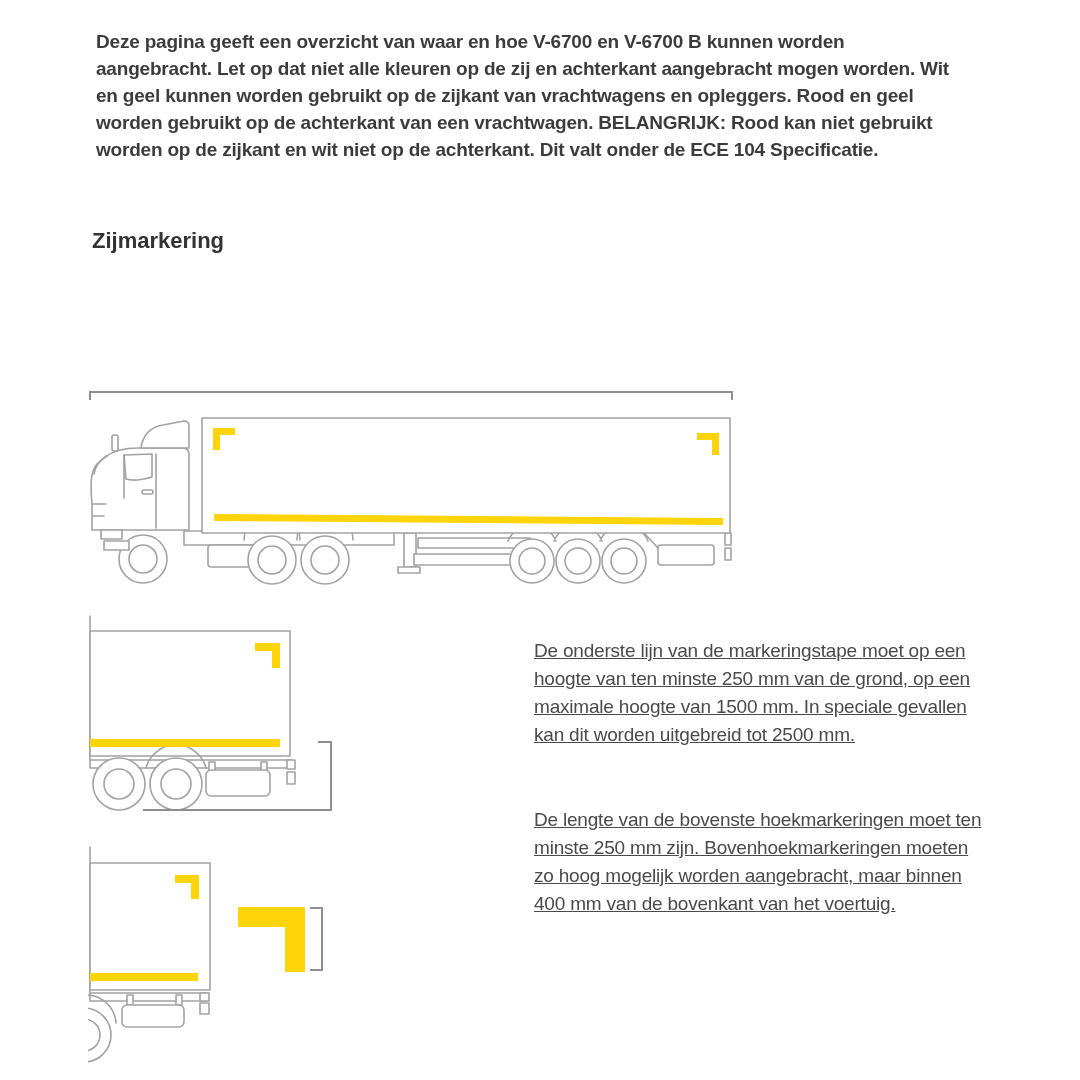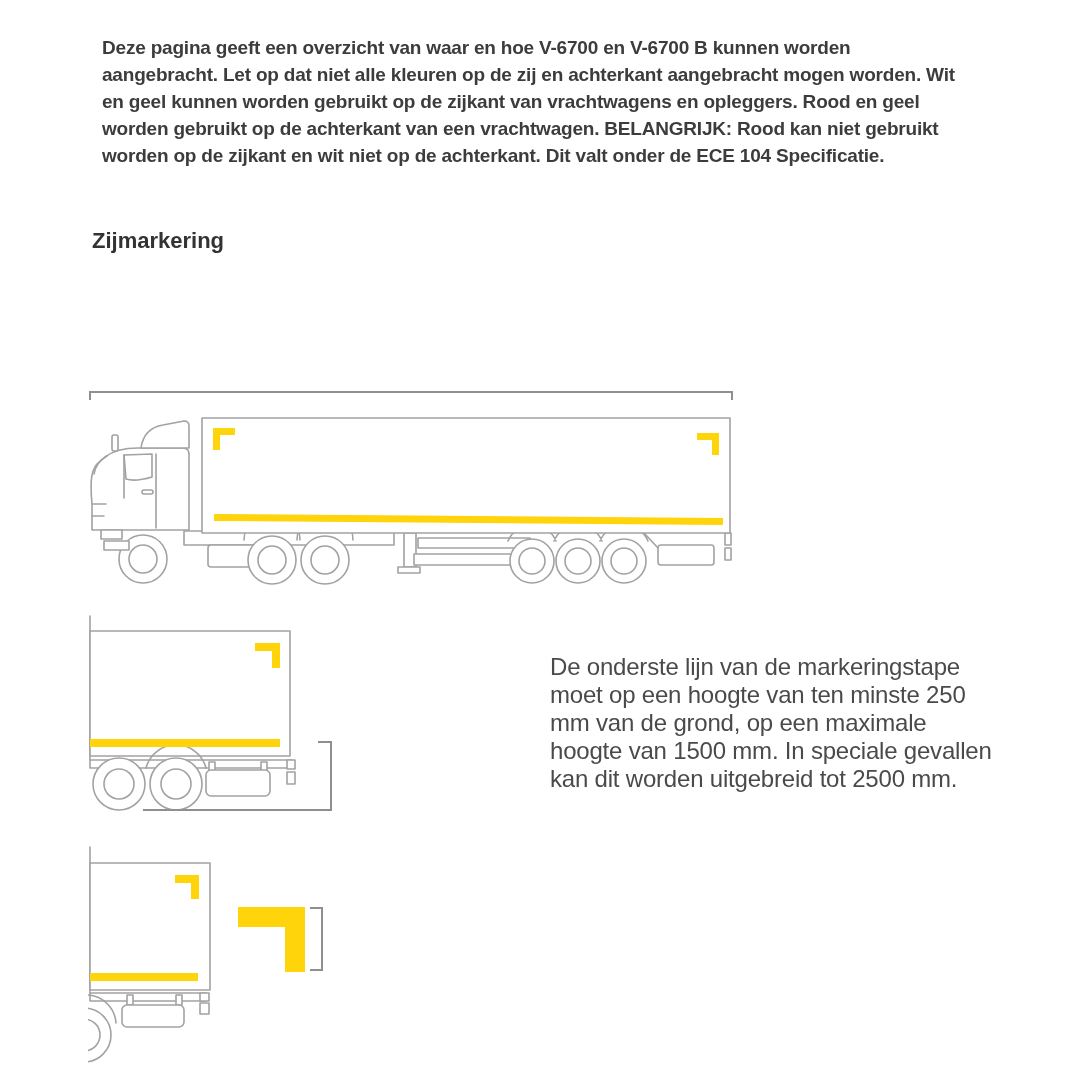--- a/index.html
+++ b/index.html
@@ -12,36 +12,36 @@
   html,body{margin:0;padding:0;background:#fff;}
   .page{
     position:relative;
     width:1080px;height:1080px;
     background:#ffffff;
     overflow:hidden;
     font-family:"Liberation Sans", sans-serif;
   }
   .intro{
     position:absolute;left:92px;top:24px;width:858px;
-    margin:10px;font-size:19px;line-height:27px;font-weight:700;
+    margin:4px;font-size:19px;line-height:27px;font-weight:700;
     color:var(--text-dark);letter-spacing:-0.2px;
   }
   .section-heading{
     position:absolute;left:92px;top:228px;margin:0;
     font-size:22px;line-height:26px;font-weight:700;color:#333333;
   }
   .section-body{
     position:absolute;left:92px;top:258px;width:800px;
     margin:0;font-size:19px;line-height:28px;font-weight:400;
     color:var(--text-body);letter-spacing:-0.2px;
   }
   .note{
-    position:absolute;left:534px;width:455px;margin:16px;
-    font-size:24px;line-height:28px;font-weight:400;
-    color:var(--text-body);letter-spacing:-0.2px;
+    position:absolute;left:534px;width:455px;margin:0;
+    font-size:19px;line-height:28px;font-weight:400;
+    color:var(--text-body);letter-spacing:-0.2px;text-decoration:underline;
   }
   .note1{top:637px;}
   .note2{top:806px;}
   .note3{top:957px;}
   .fig{position:absolute;}
   .fig1{left:88px;top:378px;}
   .fig2{left:88px;top:610px;}
   .fig3{left:88px;top:843px;}
   
   .ln{fill:none;stroke:var(--drawing-gray);stroke-width:1.6;stroke-linecap:round;stroke-linejoin:round;}
@@ -149,14 +149,15 @@
 
       <path class="y" d="M87,32 h24 v24 h-8 v-16 h-16 z"></path>
       <rect class="y" x="2" y="130" width="108" height="8"></rect>
 
       <path class="y" d="M150,64 h67 v65 h-20 v-45 h-47 z"></path>
       <path class="br" d="M222,65 H234 V127 H222"></path>
     </svg>
   </div>
 
   <p class="note note1">De onderste lijn van de markeringstape moet op een hoogte van ten minste 250 mm van de grond, op een maximale hoogte van 1500 mm. In speciale gevallen kan dit worden uitgebreid tot 2500 mm.</p>
+  <p class="note note2">De lengte van de bovenste hoekmarkeringen moet ten minste 250 mm zijn. Bovenhoekmarkeringen moeten zo hoog mogelijk worden aangebracht, maar binnen 400 mm van de bovenkant van het voertuig.</p>
 
 </div>
 
 </body></html>

